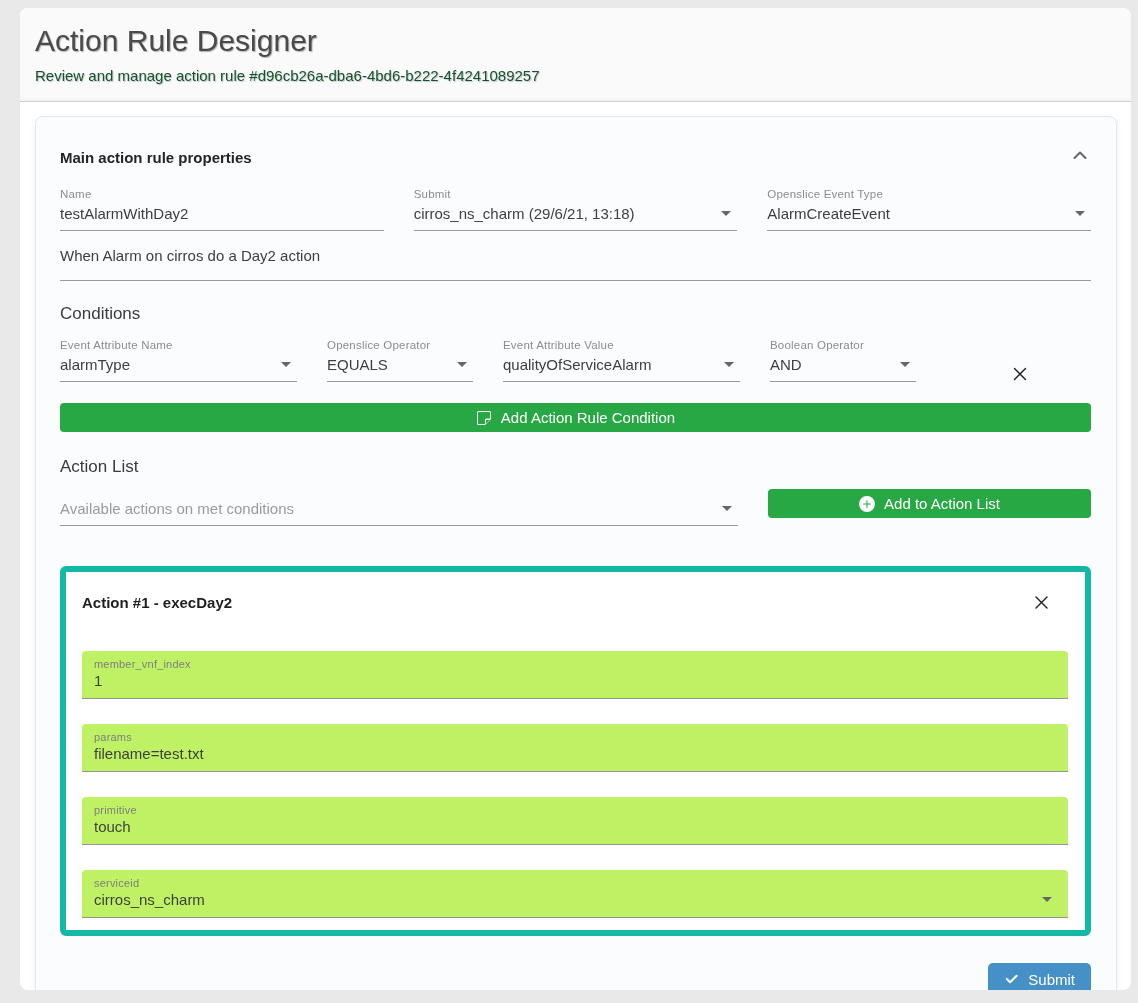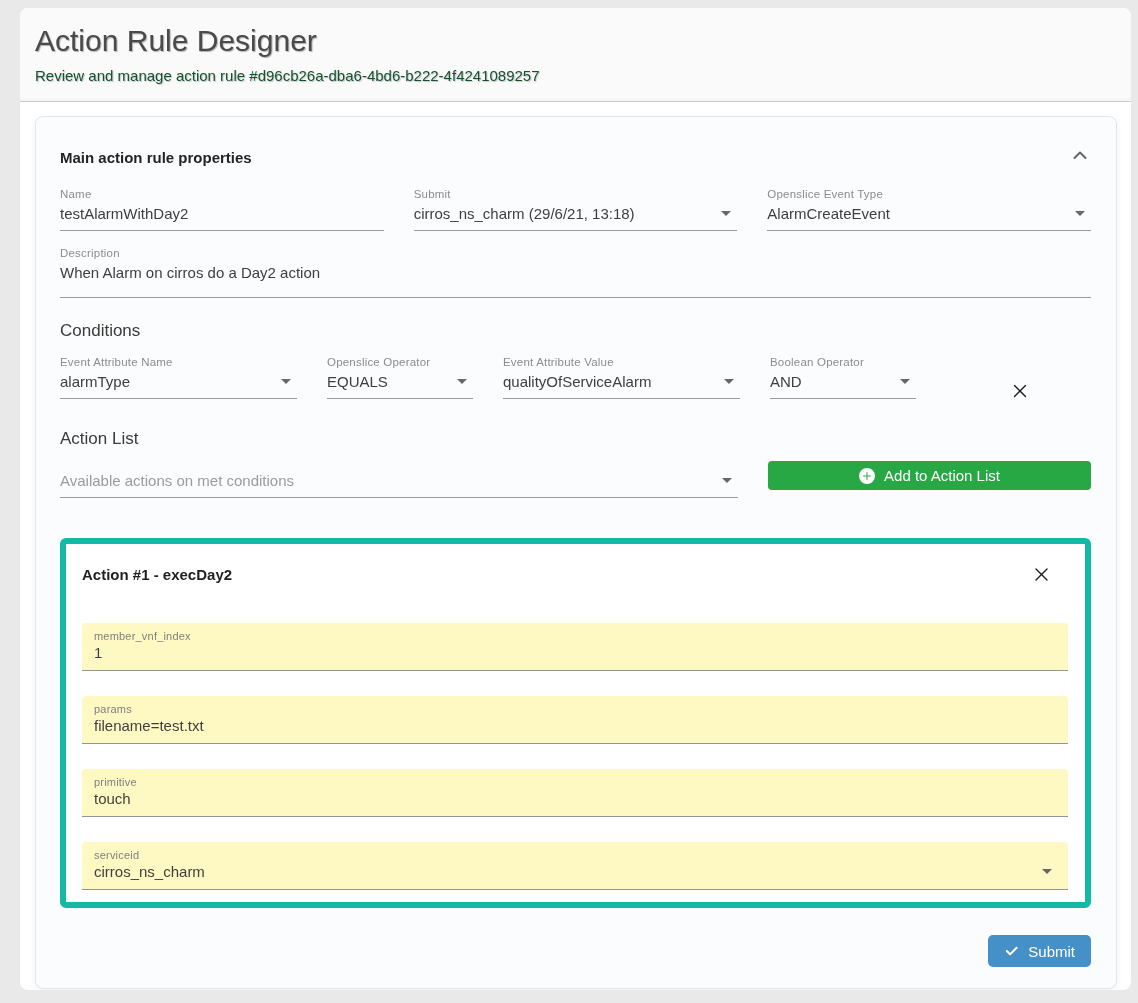--- a/index.html
+++ b/index.html
@@ -115,21 +115,21 @@
   .action-card {
     margin-top: 40px;
     background: #ffffff;
     border: 6px solid #14b8a6;
     border-radius: 6px;
     padding: 18px 17px 12px 16px;
   }
   .action-head { display: flex; justify-content: space-between; align-items: center; padding: 0 14px 0 0; }
   .action-title { font-size: 15px; font-weight: bold; color: #1f1f1f; }
   .filled-field {
-    background: #fef9c3;
+    background: #bef264;
     border-bottom: 1px solid #949494;
     border-radius: 4px 4px 0 0;
     height: 48px;
     padding: 7px 12px 0 12px;
     margin-top: 25px;
     display: flex; flex-direction: column;
   }
   .filled-field.first { margin-top: 36px; }
   .filled-label { font-size: 11px; color: #7f7f7f; letter-spacing: .2px; }
   .filled-value-row { display: flex; justify-content: space-between; align-items: center; margin-top: 2px; }
@@ -190,21 +190,20 @@
       <div class="ul-field">
         <div class="fld-label">Openslice Event Type</div>
         <div class="fld-value-row">
           <span class="fld-value">AlarmCreateEvent</span>
           <span class="caret"></span>
         </div>
       </div>
     </div>
 
     <div class="ul-field full" style="margin-top:16px;">
-      <div class="fld-label">Description</div>
       <div class="fld-value-row">
         <input class="fld-input" value="When Alarm on cirros do a Day2 action" style="">
       </div>
     </div>
 
     <div class="section-heading conditions-heading">Conditions</div>
 
     <div class="cond-row">
       <div class="ul-field w-lg">
         <div class="fld-label">Event Attribute Name</div>
@@ -238,20 +237,28 @@
         <button class="icon-x-btn">
           <span>
             <svg width="18" height="18" viewBox="0 0 18 18">
                 <path d="M3.5 3.5 L14.5 14.5 M14.5 3.5 L3.5 14.5" stroke="#1c1c1c" stroke-width="1.4" stroke-linecap="round"></path>
               </svg>
           </span>
         </button>
       </div>
     </div>
 
+    <button class="btn-green btn-add-condition">
+      <span style="line-height:0;">
+        <svg width="16" height="16" viewBox="0 0 16 16" fill="#ffffff">
+            <path d="M2.5 1A1.5 1.5 0 0 0 1 2.5v11A1.5 1.5 0 0 0 2.5 15h6.086a1.5 1.5 0 0 0 1.06-.44l4.915-4.914A1.5 1.5 0 0 0 15 8.586V2.5A1.5 1.5 0 0 0 13.5 1h-11zM2 2.5a.5.5 0 0 1 .5-.5h11a.5.5 0 0 1 .5.5v6H10.5A1.5 1.5 0 0 0 9 10.5V14H2.5a.5.5 0 0 1-.5-.5v-11zm8 11.293V10.5a.5.5 0 0 1 .5-.5h3.293L10 13.793z"></path>
+          </svg>
+      </span>
+      <span>Add Action Rule Condition</span>
+    </button>
 
     <div class="section-heading actionlist-heading">Action List</div>
 
     <div class="actionlist-row">
       <div class="ul-field">
         <div class="fld-value-row">
           <span class="fld-value placeholder">Available actions on met conditions</span>
           <span class="caret"></span>
         </div>
       </div>

